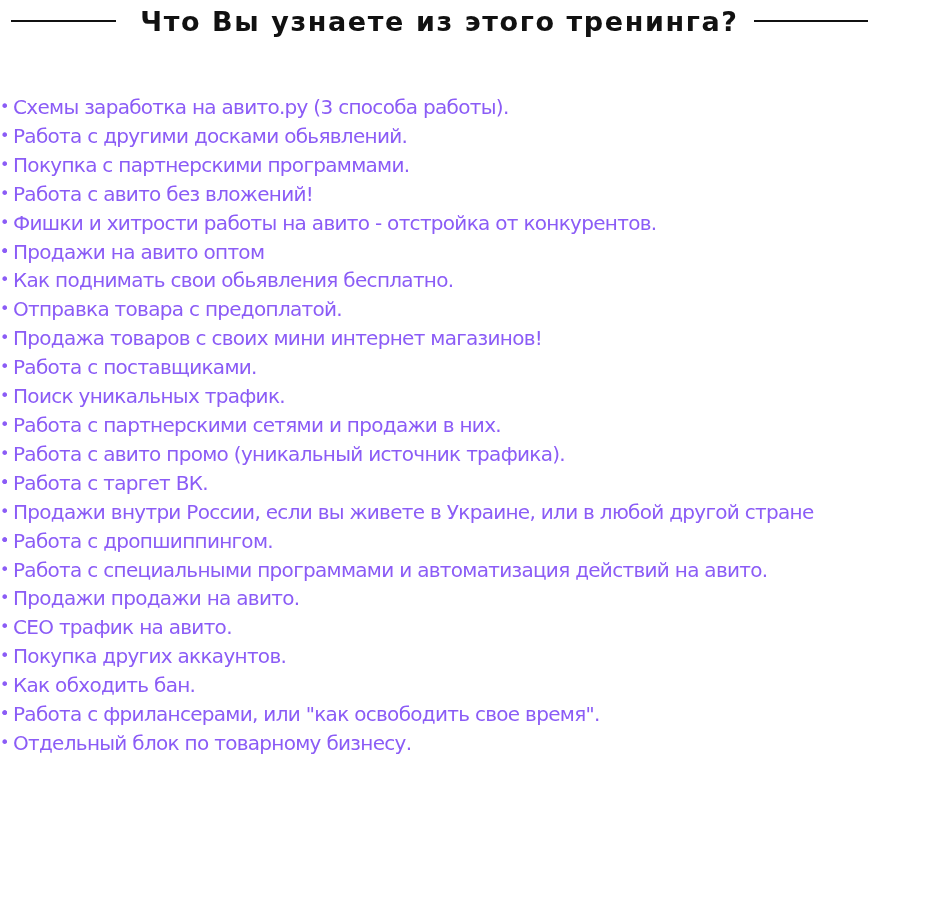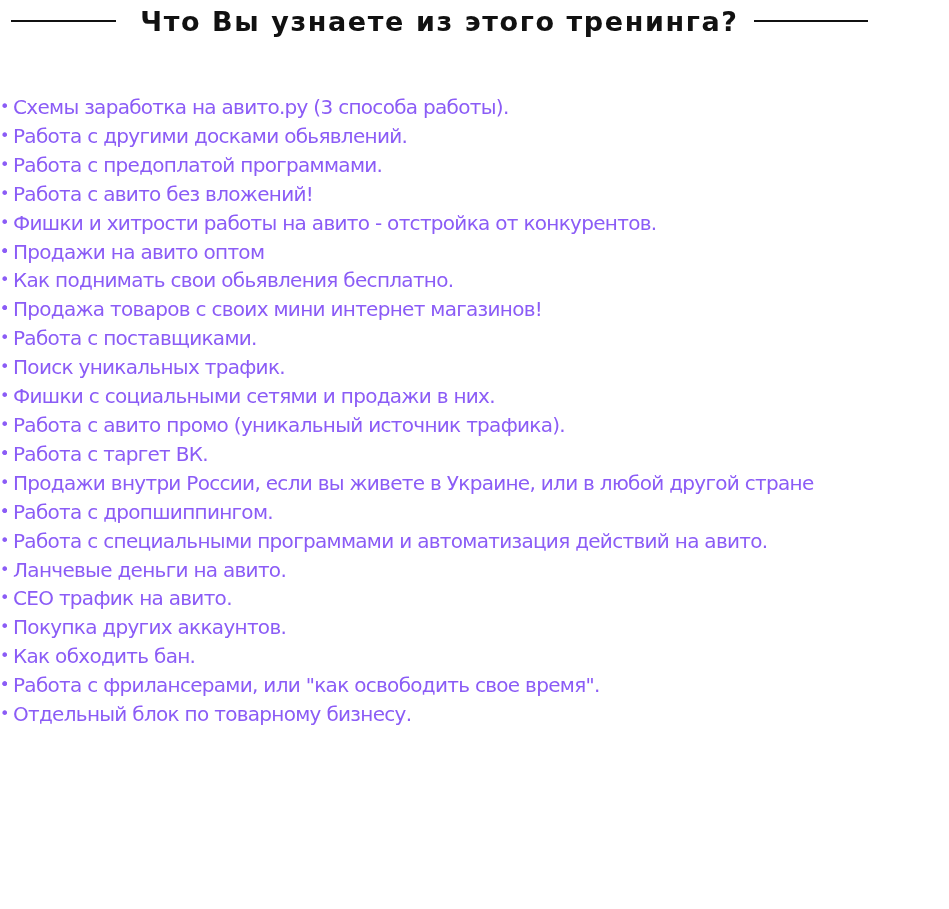--- a/index.html
+++ b/index.html
@@ -31,38 +31,38 @@
 
 <div class="title-row">
   <div class="rule rule-left"></div>
   <h2 class="title" style="margin-top:0;margin-bottom:0;">Что Вы узнаете из этого тренинга?</h2>
   <div class="rule rule-right"></div>
 </div>
 
 <ul class="list" id="topics">
     <li><span class="bullet">•</span><span>Схемы заработка на авито.ру (3 способа работы).</span></li>
     <li><span class="bullet">•</span><span>Работа с другими досками обьявлений.</span></li>
-    <li><span class="bullet">•</span><span>Работа с предоплатой программами.</span></li>
+    <li><span class="bullet">•</span><span>Покупка с партнерскими программами.</span></li>
     <li><span class="bullet">•</span><span>Работа с авито без вложений!</span></li>
     <li><span class="bullet">•</span><span>Фишки и хитрости работы на авито - отстройка от конкурентов.</span></li>
     <li><span class="bullet">•</span></li>
     <li><span class="bullet">•</span><span>Продажи на авито оптом</span></li>
     <li><span class="bullet">•</span><span>Как поднимать свои обьявления бесплатно.</span></li>
-    <li><span class="bullet">•</span></li>
+    <li><span class="bullet">•</span><span>Отправка товара с предоплатой.</span></li>
     <li><span class="bullet">•</span><span>Продажа товаров с своих мини интернет магазинов!</span></li>
     <li><span class="bullet">•</span><span>Работа с поставщиками.</span></li>
     <li><span class="bullet">•</span><span>Поиск уникальных трафик.</span></li>
-    <li><span class="bullet">•</span><span>Фишки с социальными сетями и продажи в них.</span></li>
+    <li><span class="bullet">•</span><span>Работа с партнерскими сетями и продажи в них.</span></li>
     <li><span class="bullet">•</span><span>Работа с авито промо (уникальный источник трафика).</span></li>
     <li><span class="bullet">•</span></li>
     <li><span class="bullet">•</span><span>Работа с таргет ВК.</span></li>
     <li><span class="bullet">•</span><span>Продажи внутри России, если вы живете в Украине, или в любой другой стране</span></li>
     <li><span class="bullet">•</span></li>
     <li><span class="bullet">•</span><span>Работа с дропшиппингом.</span></li>
     <li><span class="bullet">•</span><span>Работа с специальными программами и автоматизация действий на авито.</span></li>
-    <li><span class="bullet">•</span><span>Ланчевые деньги на авито.</span></li>
+    <li><span class="bullet">•</span><span>Продажи продажи на авито.</span></li>
     <li><span class="bullet">•</span><span>СЕО трафик на авито.</span></li>
     <li><span class="bullet">•</span><span>Покупка других аккаунтов.</span></li>
     <li><span class="bullet">•</span><span>Как обходить бан.</span></li>
     <li><span class="bullet">•</span></li>
     <li><span class="bullet">•</span><span>Работа с фрилансерами, или "как освободить свое время".</span></li>
     <li><span class="bullet">•</span><span>Отдельный блок по товарному бизнесу.</span></li>
   </ul>
 
 </body></html>

